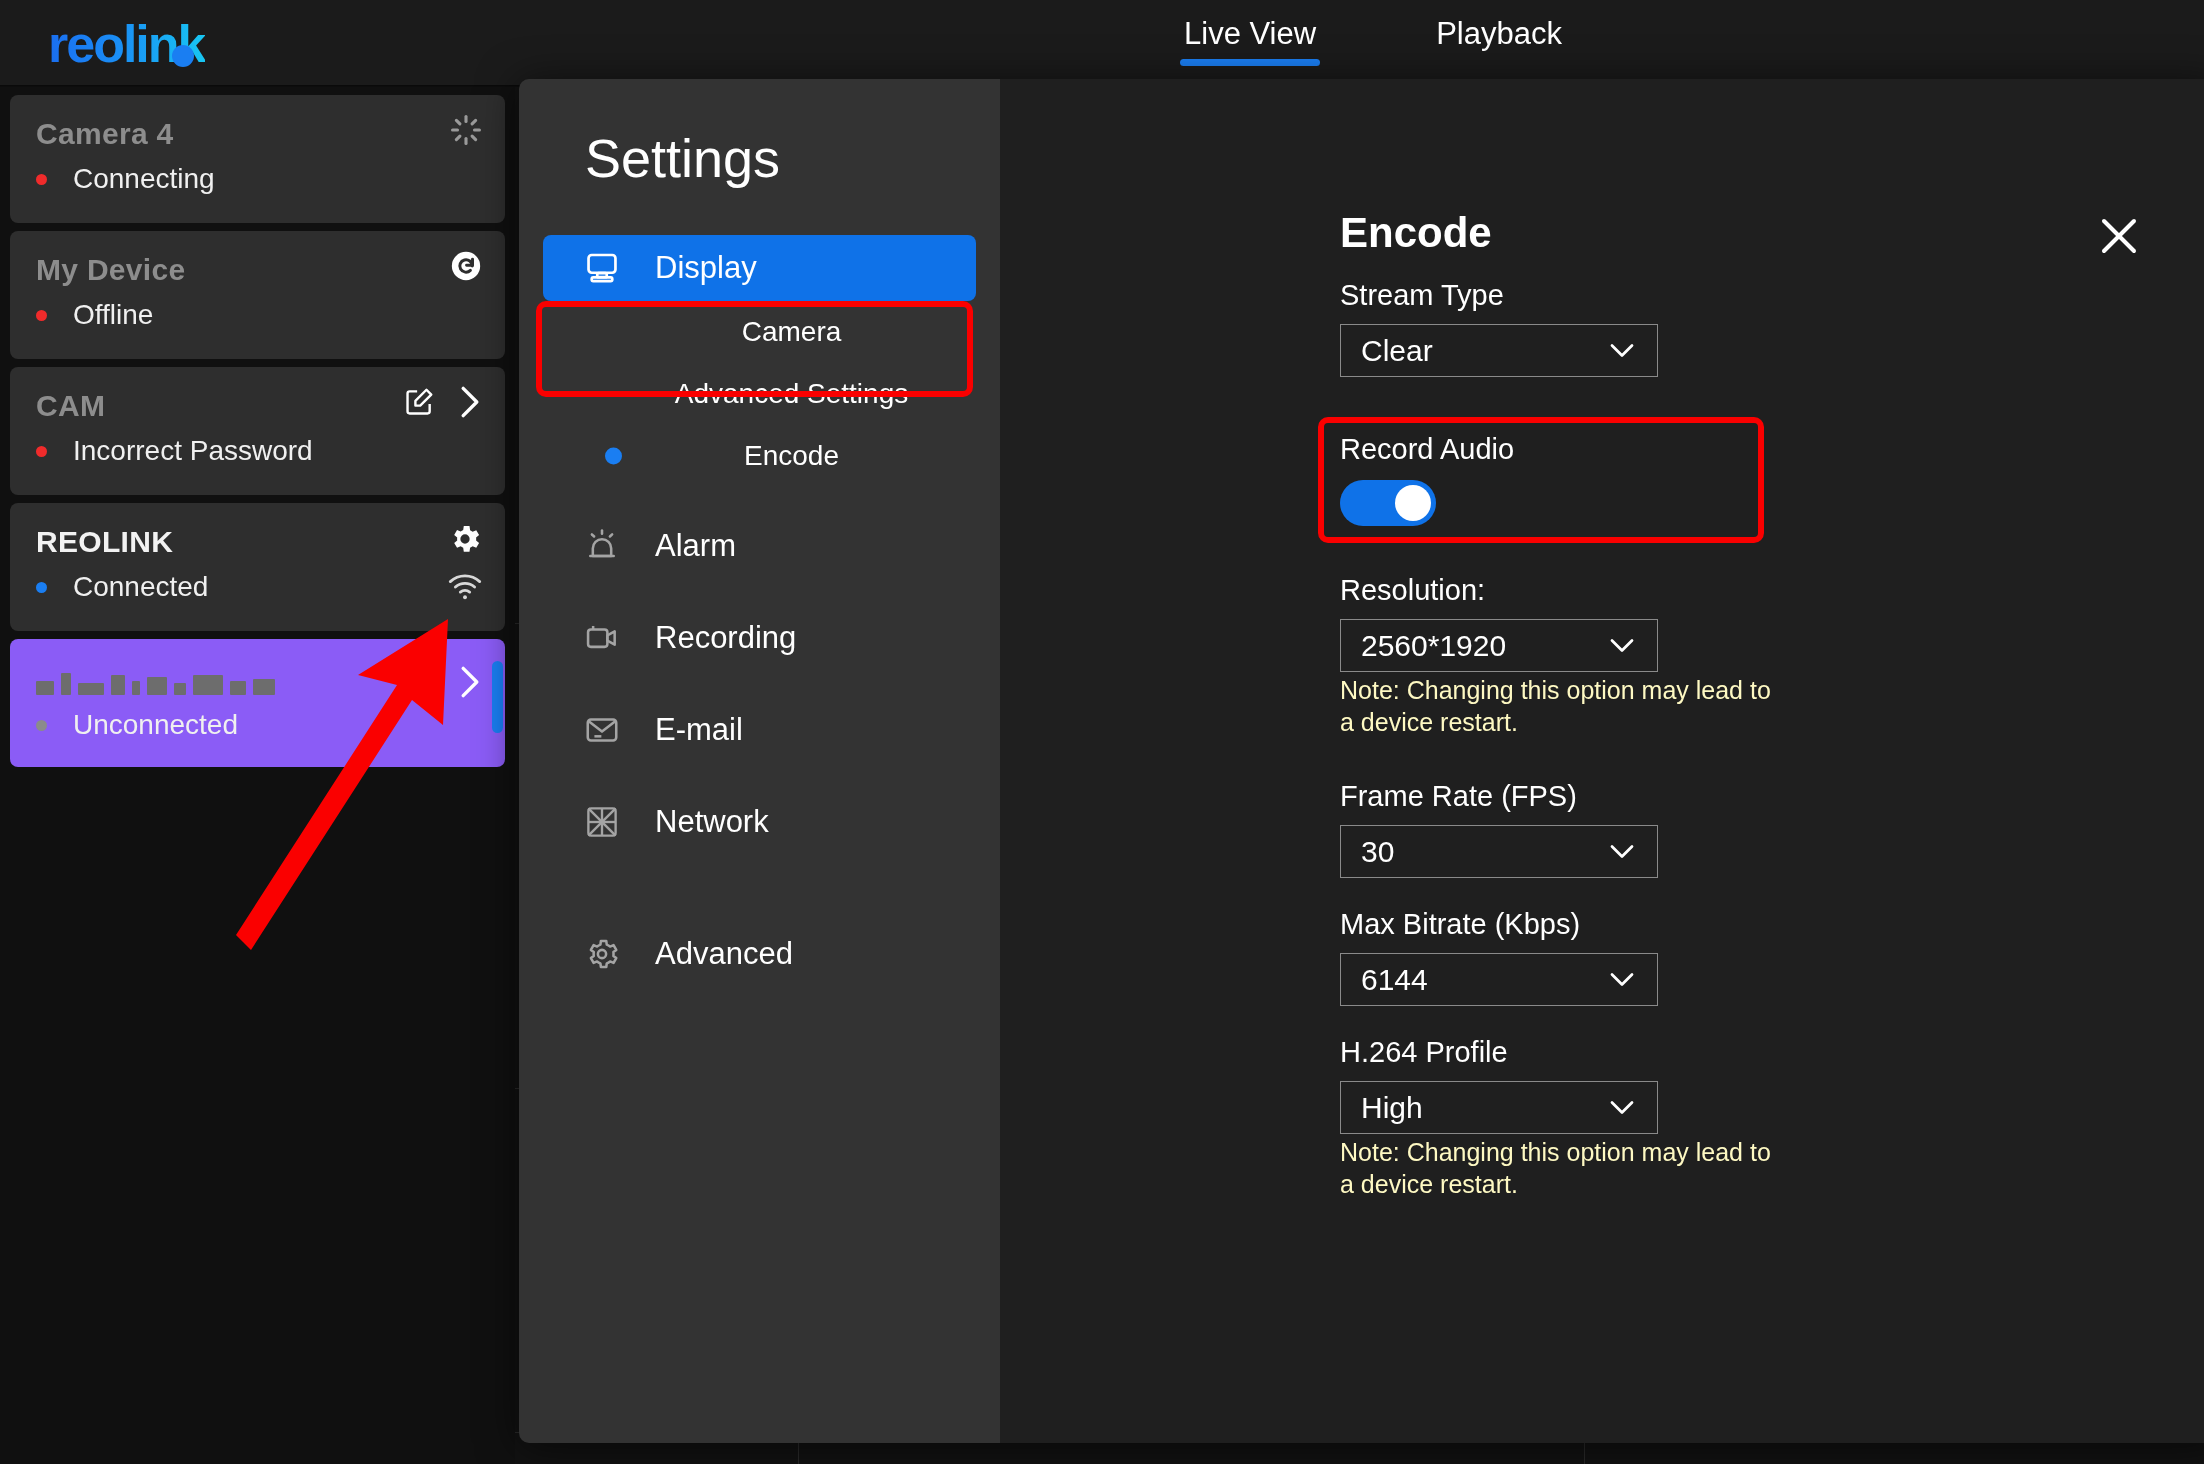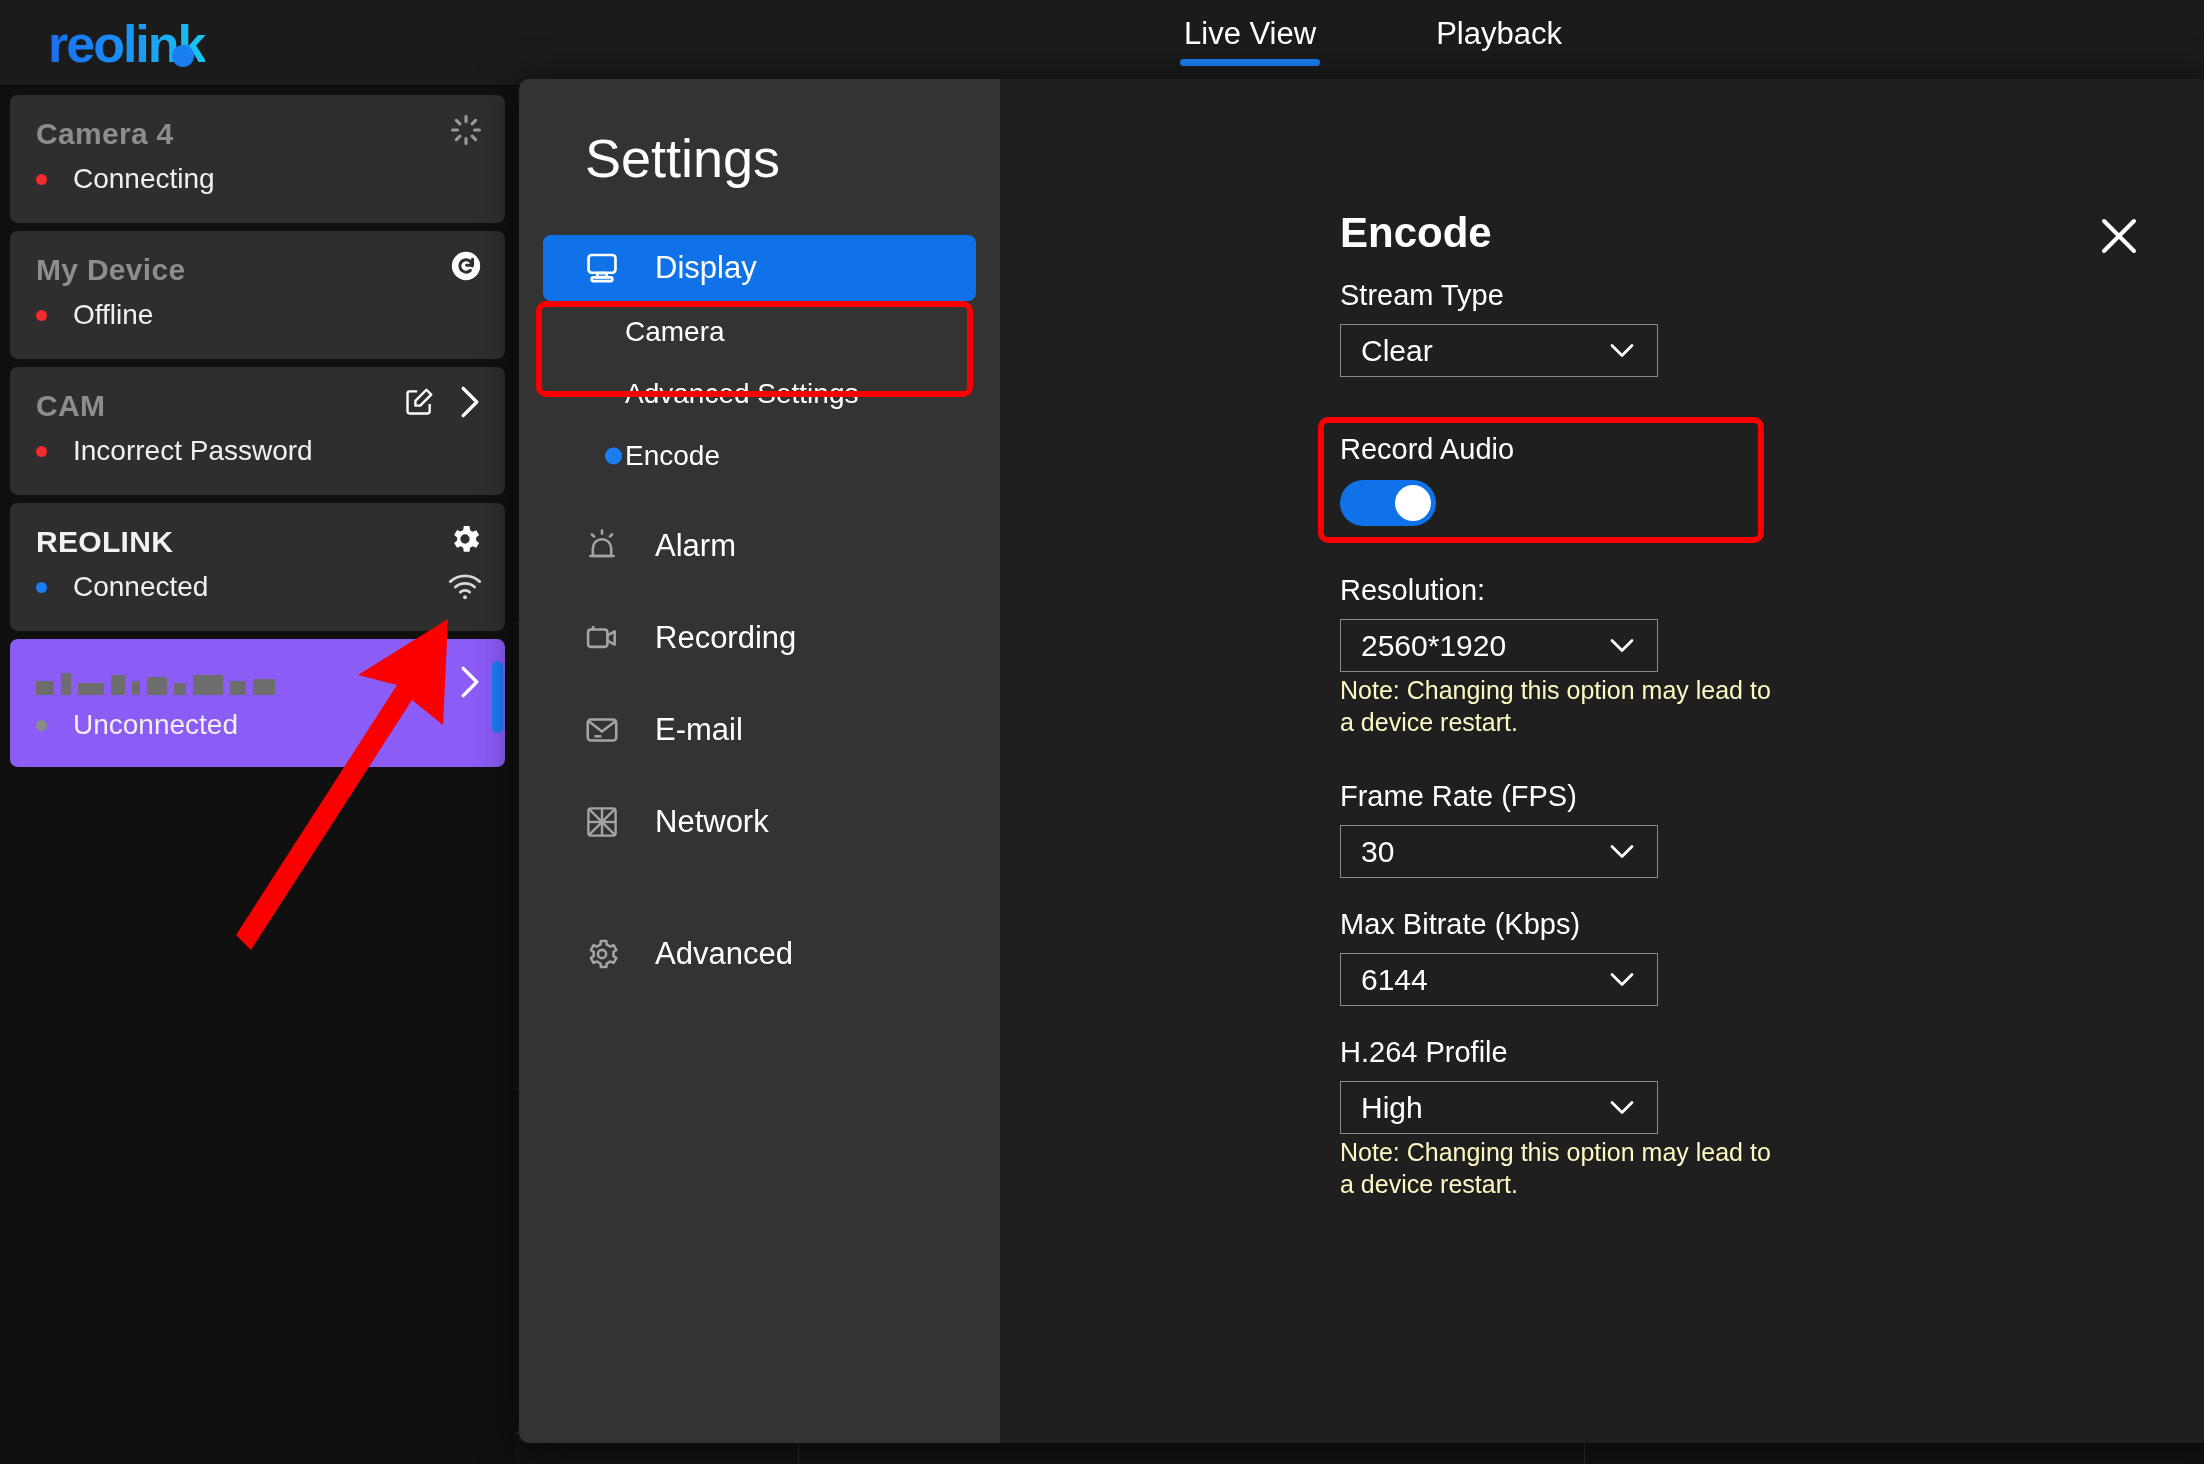--- a/index.html
+++ b/index.html
@@ -113,22 +113,22 @@
   }
   .nav-main {
     display: flex; align-items: center; gap: 34px;
     height: 66px; margin: 0 24px; padding-left: 40px;
     border-radius: 8px; color: #fff; font-size: 31px; cursor: pointer;
   }
   .nav-main.active { background: #0f72e8; }
   .nav-icon { width: 38px; height: 38px; flex: none; display: flex; align-items: center; justify-content: center; }
   .nav-sub {
     font-size: 28px; color: #ffffff;
-    padding-left: 106px; height: 62px;
-    display: flex; align-items: center; cursor: pointer; position: relative;
+    padding-left: 64px; height: 62px;
+    display: flex; align-items: center; cursor: pointer; position: relative; justify-content: center;
   }
   .sub-dot {
     position: absolute; left: 86px; top: 50%; transform: translateY(-50%);
     width: 17px; height: 17px; border-radius: 50%; background: #1a7ef2;
   }
   .hl-box {
     position: absolute; border: 6px solid #fa0000; border-radius: 10px;
     pointer-events: none;
   }
 

